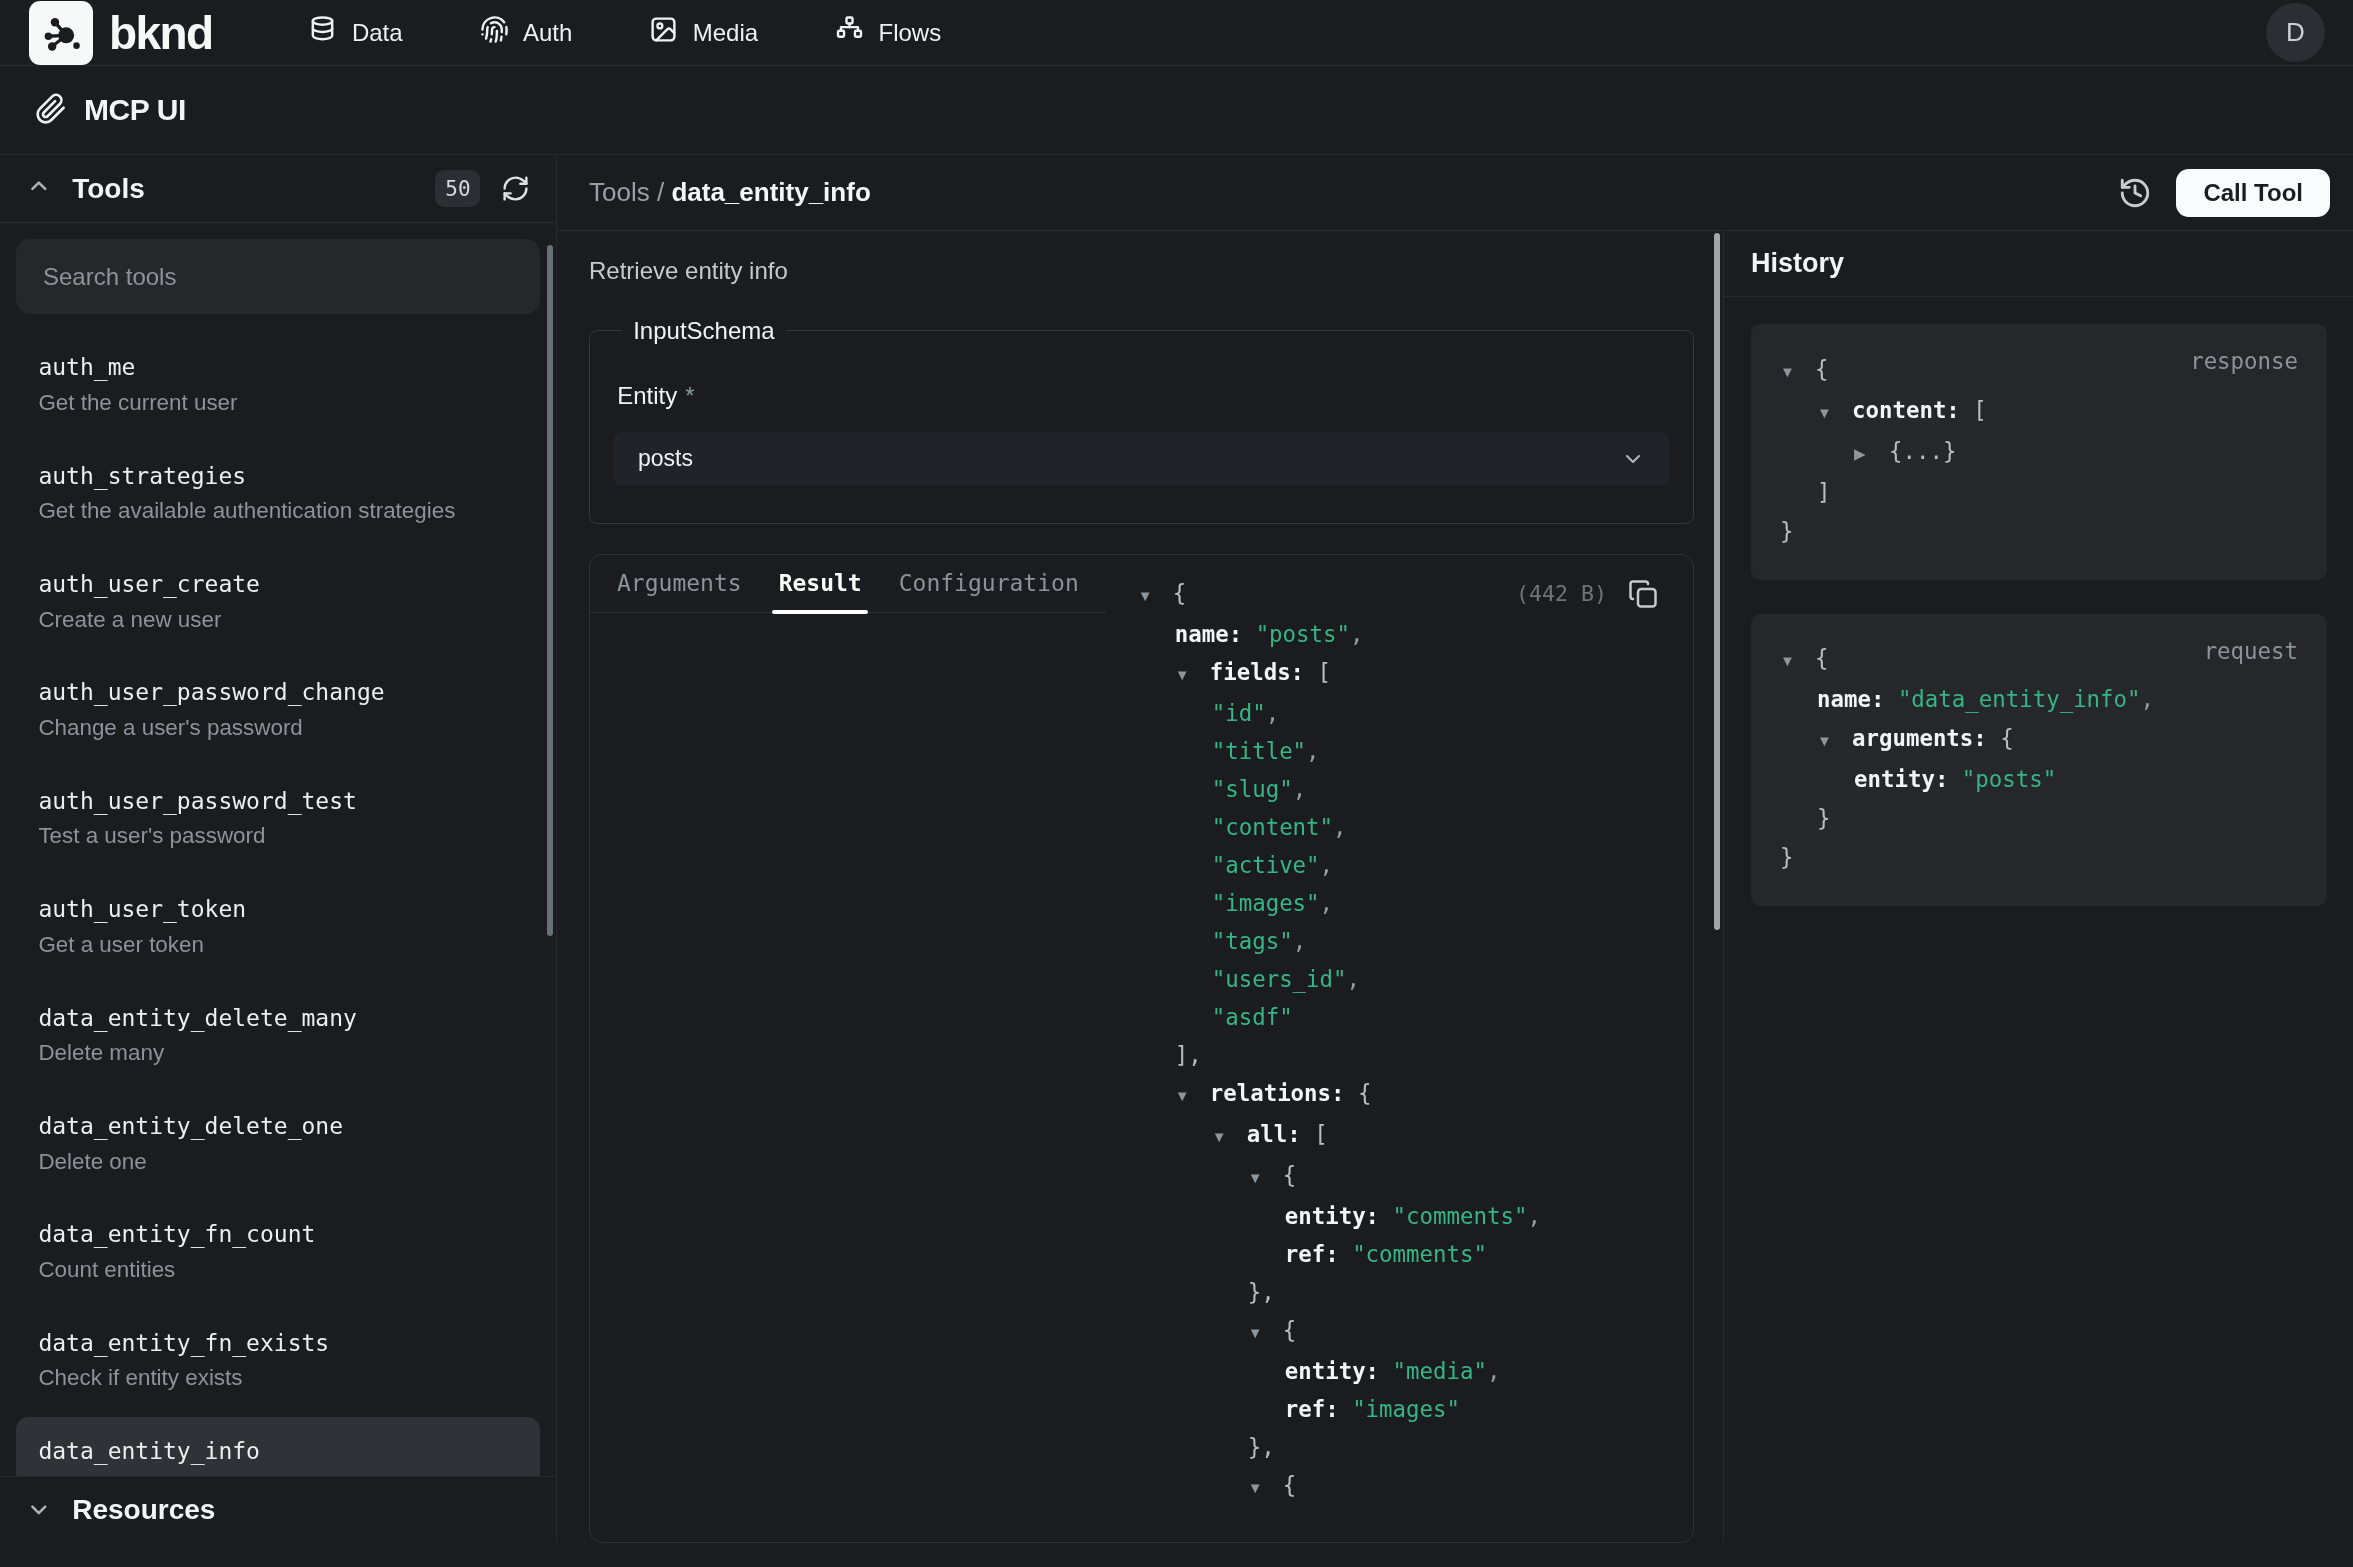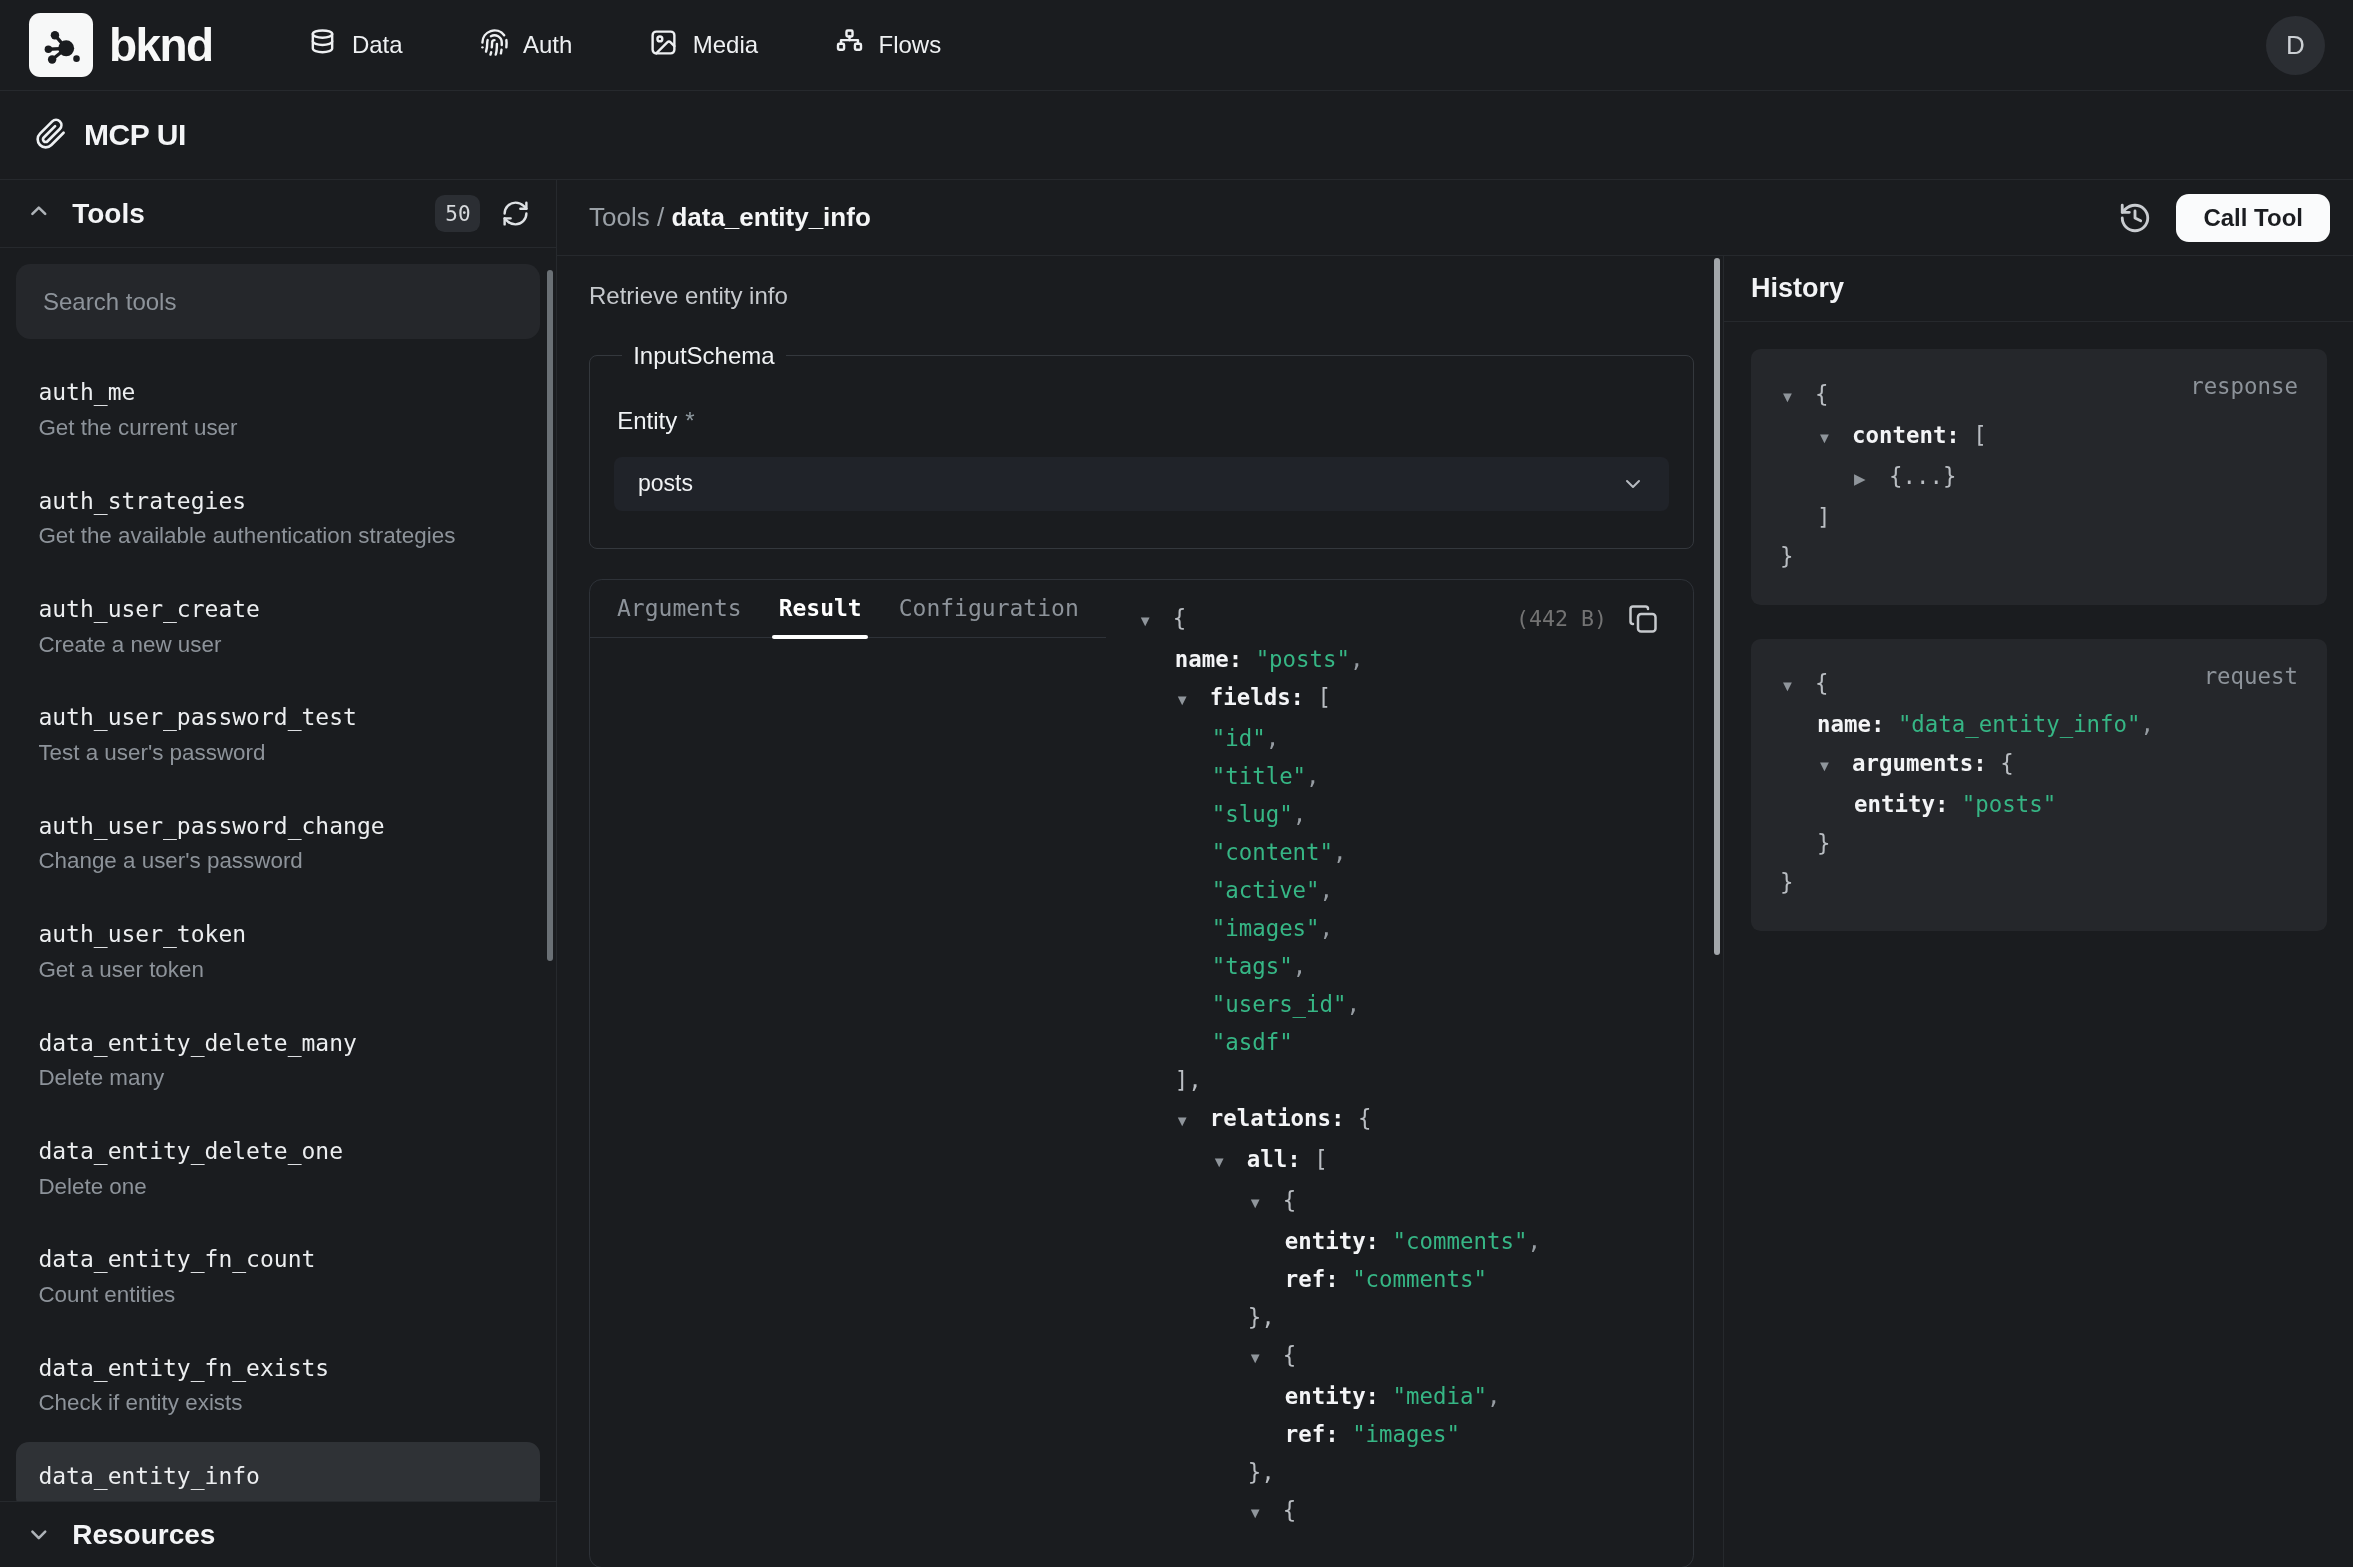--- a/index.html
+++ b/index.html
@@ -6,21 +6,21 @@
   html,body { width: 2354px; height: 1568px; overflow: hidden; }
   body {
     background: #1a1c1f;
     color: #f3f4f6;
     font-family: "Liberation Sans", sans-serif;
   }
   .mono { font-family: "DejaVu Sans Mono", monospace; }
 
   
   .topnav {
-    height: 91px; display: flex; align-items: center;
+    height: 66px; display: flex; align-items: center;
     padding: 0 29px; border-bottom: 1.6px solid #26292d; background: #1a1c1f;
   }
   .brand { display: flex; align-items: center; gap: 16px; }
   .brand-badge {
     width: 64px; height: 64px; background: #f7f8f8; border-radius: 11.2px;
     display: flex; align-items: center; justify-content: center;
   }
   .brand-name { font-size: 46px; font-weight: 700; letter-spacing: -1.6px; color: #f7f8f8; }
   .nav-items { display: flex; align-items: center; gap: 77px; margin-left: 96px; }
   .nav-item { display: flex; align-items: center; gap: 14.4px; font-size: 24px; color: #eef0f2; cursor: pointer; }
@@ -261,26 +261,26 @@
         </div>
         <div class="tool-item">
           <div class="tool-name mono">auth_strategies</div>
           <div class="tool-desc">Get the available authentication strategies</div>
         </div>
         <div class="tool-item">
           <div class="tool-name mono">auth_user_create</div>
           <div class="tool-desc">Create a new user</div>
         </div>
         <div class="tool-item">
+          <div class="tool-name mono">auth_user_password_change</div>
+          <div class="tool-desc">Change a user's password</div>
+        </div>
+        <div class="tool-item">
           <div class="tool-name mono">auth_user_password_test</div>
           <div class="tool-desc">Test a user's password</div>
-        </div>
-        <div class="tool-item">
-          <div class="tool-name mono">auth_user_password_change</div>
-          <div class="tool-desc">Change a user's password</div>
         </div>
         <div class="tool-item">
           <div class="tool-name mono">auth_user_token</div>
           <div class="tool-desc">Get a user token</div>
         </div>
         <div class="tool-item">
           <div class="tool-name mono">data_entity_delete_many</div>
           <div class="tool-desc">Delete many</div>
         </div>
         <div class="tool-item">

